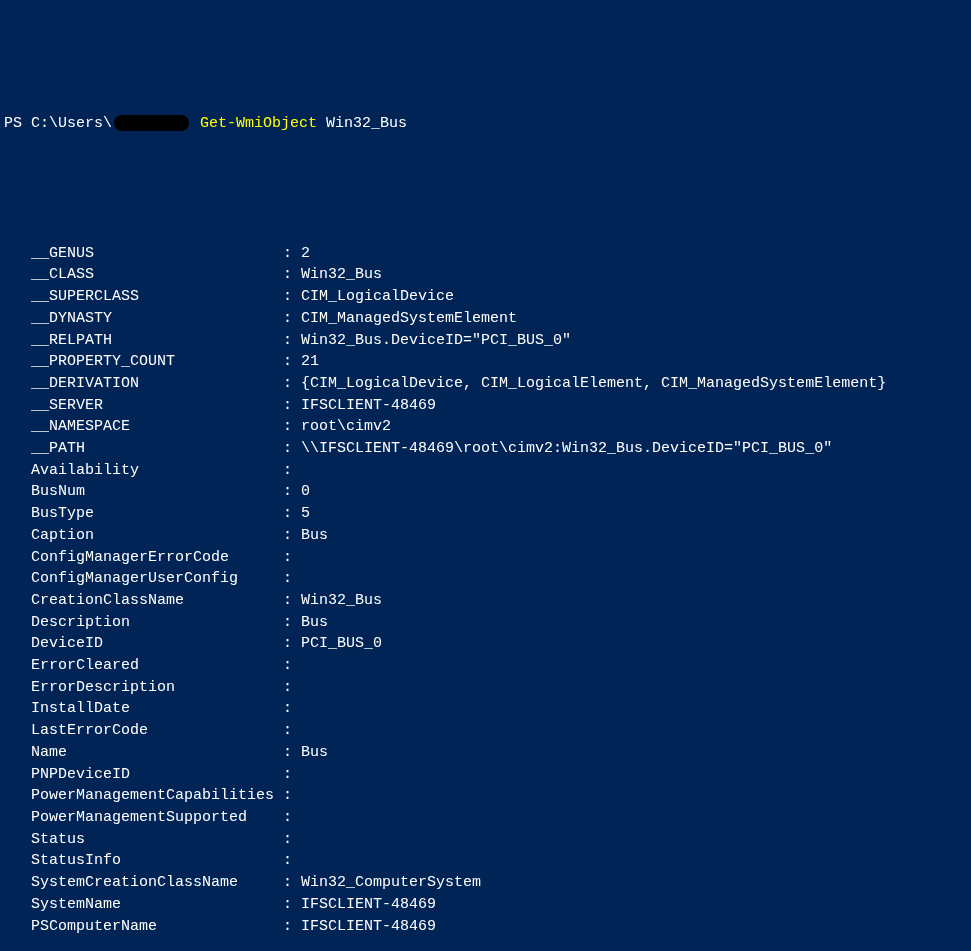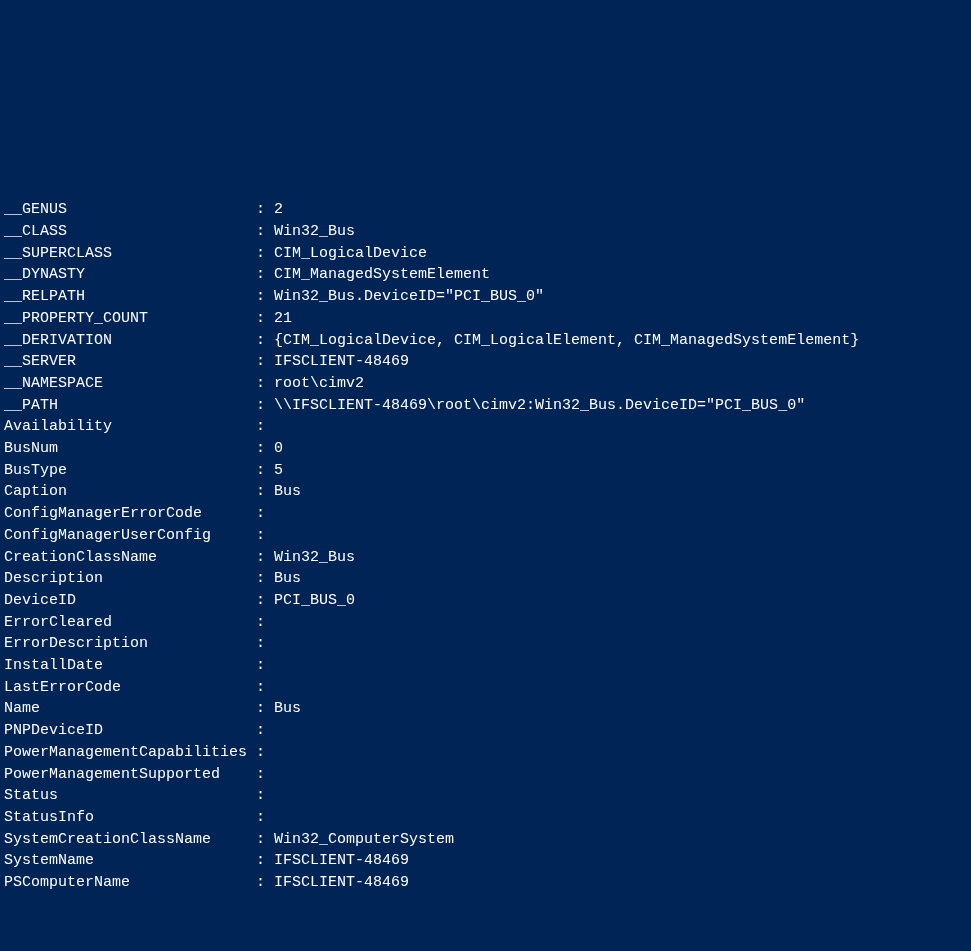--- a/index.html
+++ b/index.html
@@ -36,31 +36,33 @@
     }
     .cmdlet {
       color: #ffff00;
     }
     .cmd-arg {
       color: #ffffff;
     }
     .output-line {
       white-space: pre;
       color: #ffffff;
+      margin-left: 27px;
     }
     .blank-line {
       height: 21.7px;
     }
   </style>
 </head>
 <body>
 
 
 
 <div>
+<div class="prompt-line"><span class="prompt">PS C:\Users\</span><span class="redacted"></span> <span class="cmdlet">Get-WmiObject</span><span class="cmd-arg"> Win32_Bus</span></div>
 <div class="blank-line"></div>
 <div class="blank-line"></div>
 <div id="block1"><div class="output-line">__GENUS                     : 2</div><div class="output-line">__CLASS                     : Win32_Bus</div><div class="output-line">__SUPERCLASS                : CIM_LogicalDevice</div><div class="output-line">__DYNASTY                   : CIM_ManagedSystemElement</div><div class="output-line">__RELPATH                   : Win32_Bus.DeviceID="PCI_BUS_0"</div><div class="output-line">__PROPERTY_COUNT            : 21</div><div class="output-line">__DERIVATION                : {CIM_LogicalDevice, CIM_LogicalElement, CIM_ManagedSystemElement}</div><div class="output-line">__SERVER                    : IFSCLIENT-48469</div><div class="output-line">__NAMESPACE                 : root\cimv2</div><div class="output-line">__PATH                      : \\IFSCLIENT-48469\root\cimv2:Win32_Bus.DeviceID="PCI_BUS_0"</div><div class="output-line">Availability                : </div><div class="output-line">BusNum                      : 0</div><div class="output-line">BusType                     : 5</div><div class="output-line">Caption                     : Bus</div><div class="output-line">ConfigManagerErrorCode      : </div><div class="output-line">ConfigManagerUserConfig     : </div><div class="output-line">CreationClassName           : Win32_Bus</div><div class="output-line">Description                 : Bus</div><div class="output-line">DeviceID                    : PCI_BUS_0</div><div class="output-line">ErrorCleared                : </div><div class="output-line">ErrorDescription            : </div><div class="output-line">InstallDate                 : </div><div class="output-line">LastErrorCode               : </div><div class="output-line">Name                        : Bus</div><div class="output-line">PNPDeviceID                 : </div><div class="output-line">PowerManagementCapabilities : </div><div class="output-line">PowerManagementSupported    : </div><div class="output-line">Status                      : </div><div class="output-line">StatusInfo                  : </div><div class="output-line">SystemCreationClassName     : Win32_ComputerSystem</div><div class="output-line">SystemName                  : IFSCLIENT-48469</div><div class="output-line">PSComputerName              : IFSCLIENT-48469</div></div>
 
 
 </div>
 
 
 
 

